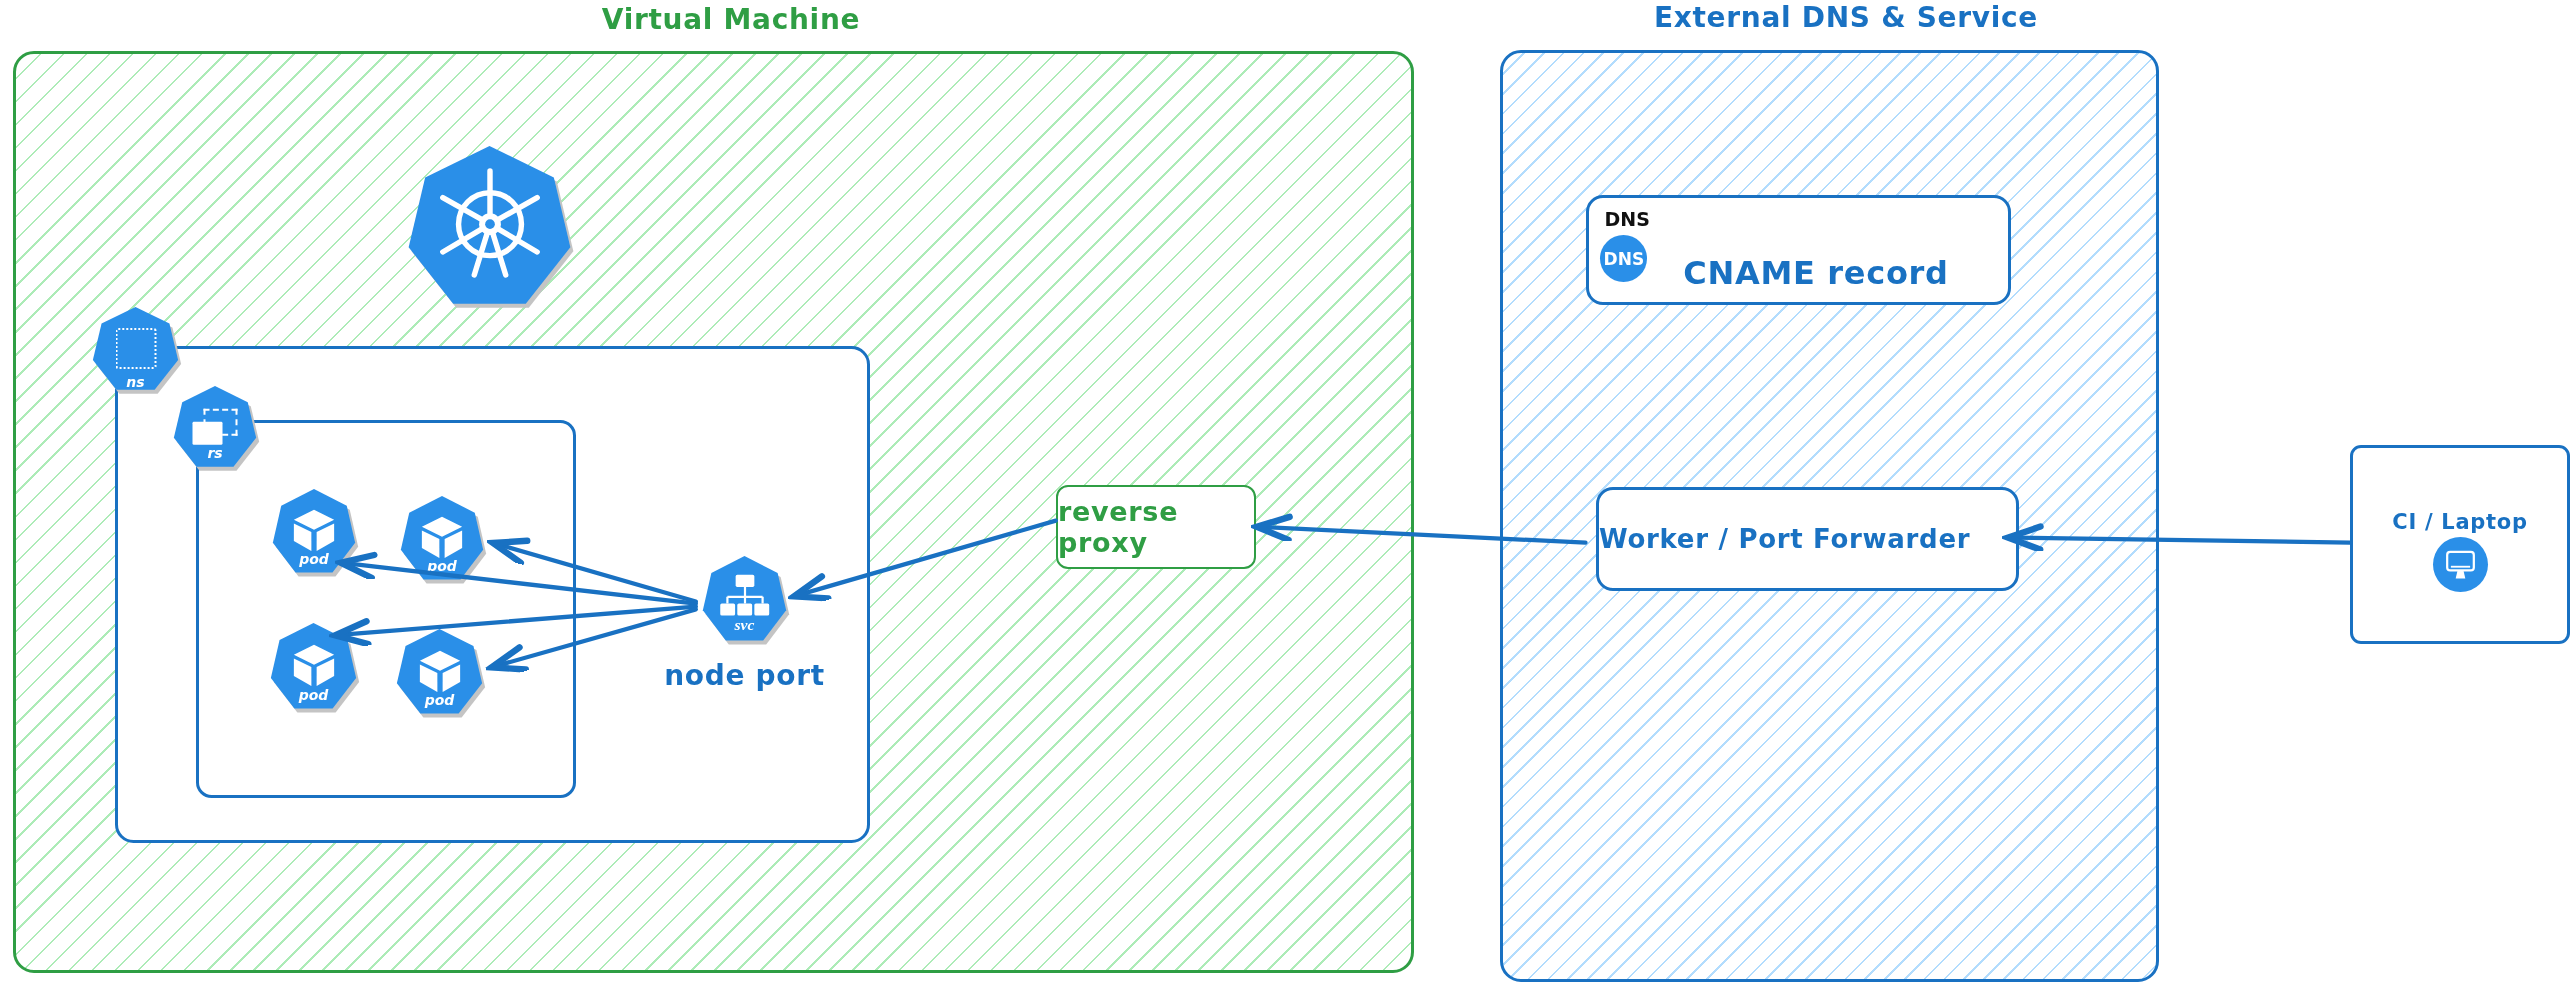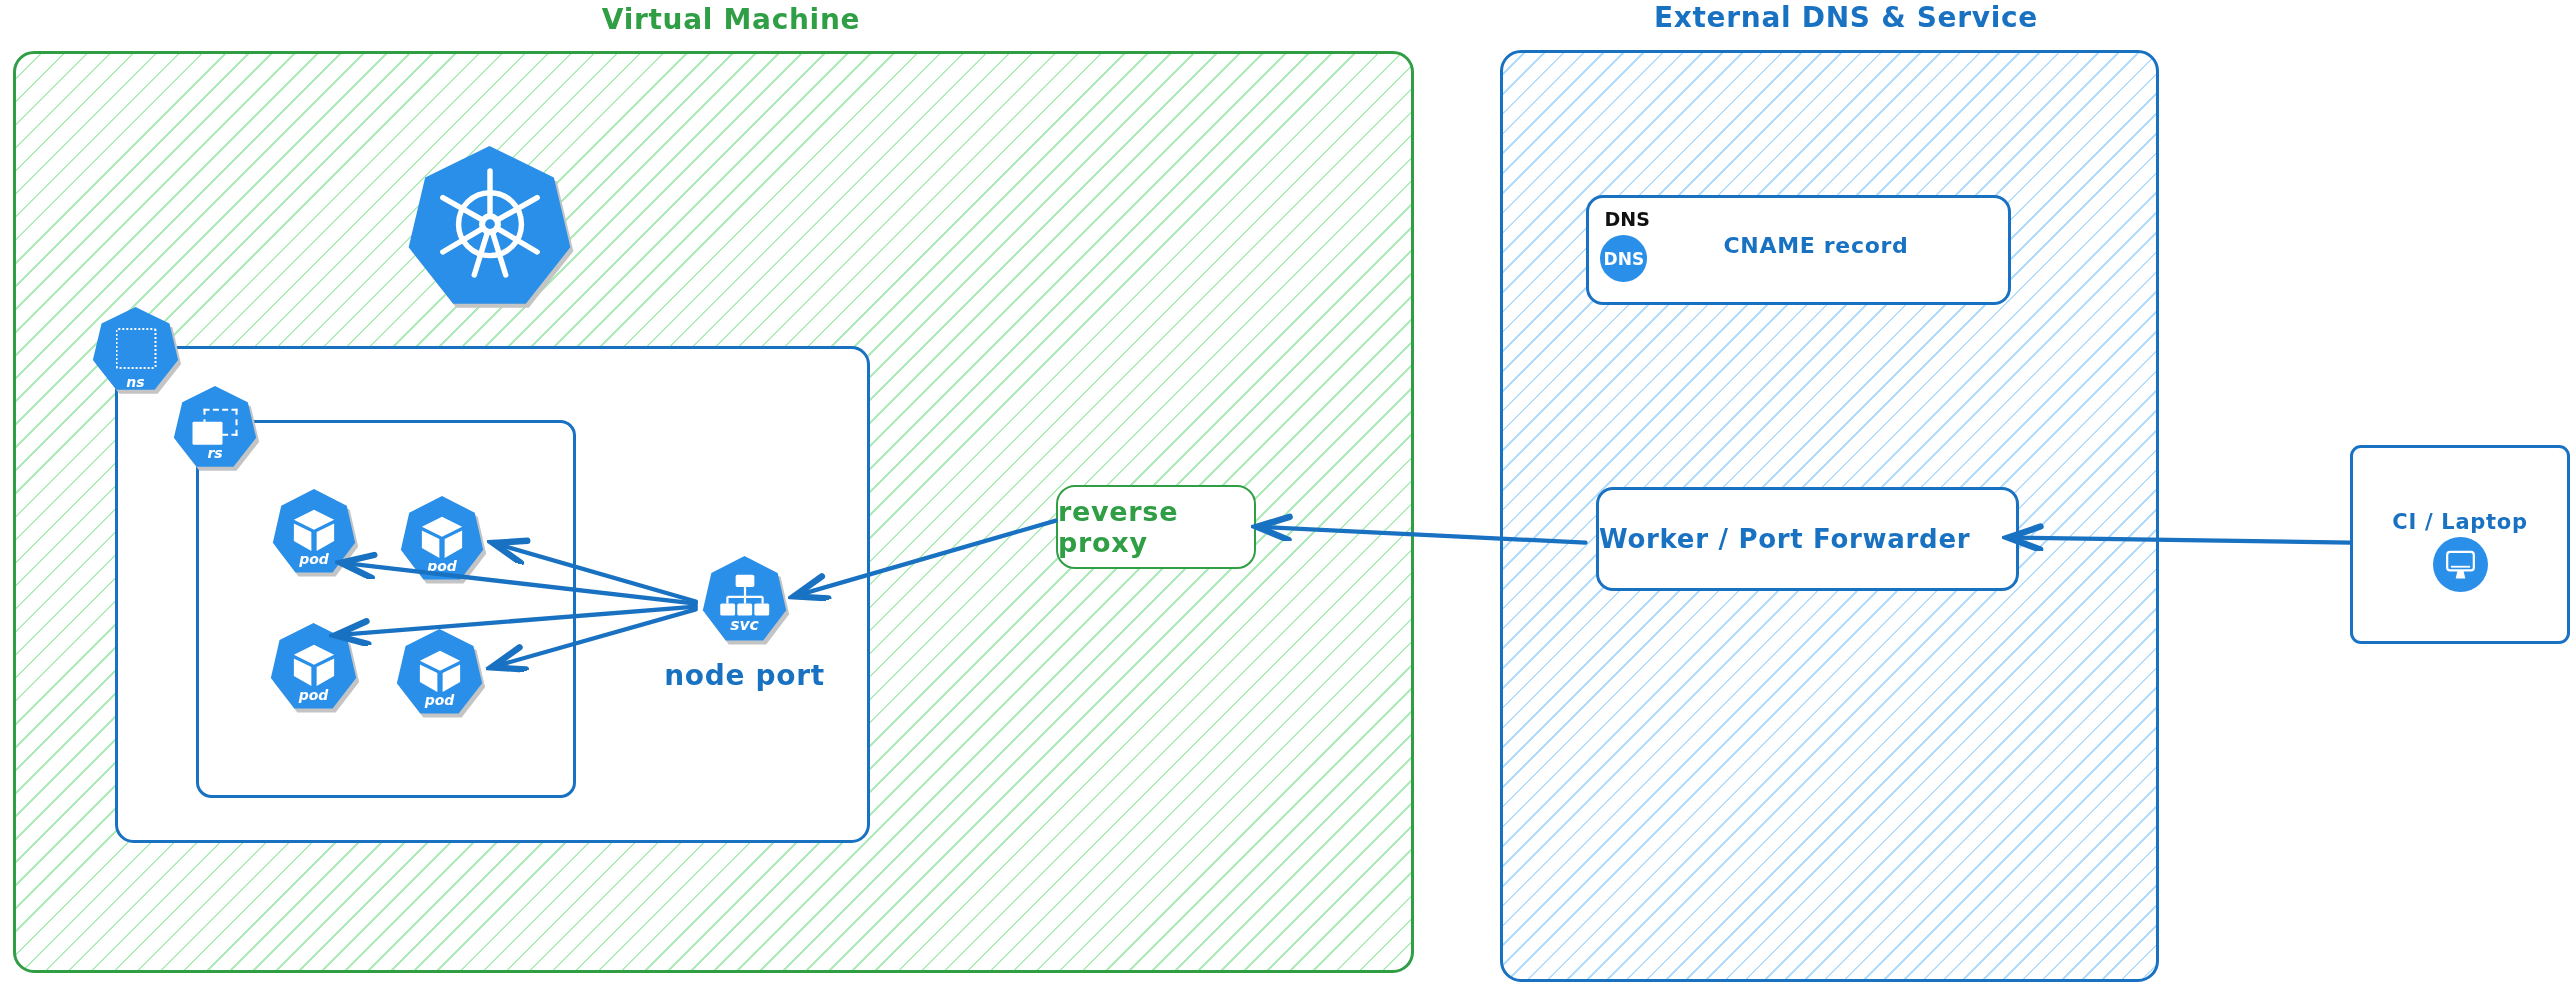--- a/index.html
+++ b/index.html
@@ -37,21 +37,21 @@
 
   .dotted-square{width:37px;height:37px;border:2.8px dotted #fff;border-radius:2.8px;}
   .rs-glyph{position:relative;width:45px;height:36px;}
   .rs-glyph .back{position:absolute;right:0;top:0;width:30px;height:23px;border:2.8px dashed #fff;}
   .rs-glyph .front{position:absolute;left:0;bottom:0;width:30px;height:23px;background:#fff;border-radius:1.4px;}
 
   
   .blue-script{color:#1971c2;font-weight:bold;letter-spacing:0.7px;}
   .green-script{color:#2f9e44;font-weight:bold;letter-spacing:0.7px;}
   .rp-box{left:1056px;top:485px;width:196px;height:80px;background:#fff;
-      border:2.8px solid #2f9e44;border-radius:19px;display:flex;align-items:center;justify-content:center;}
+      border:2.8px solid #2f9e44;border-radius:12px;display:flex;align-items:center;justify-content:center;}
   .dns-circle{width:47px;height:47px;border-radius:50%;background:#2a8fe8;color:#fff;
       display:flex;align-items:center;justify-content:center;font-size:17px;font-weight:bold;}
   .ci-circle{width:55px;height:55px;border-radius:50%;background:#2a8fe8;
       display:flex;align-items:center;justify-content:center;}
 </style>
 </head>
 <body>
 
 <div class="abs group-title green-script" style="left:518px;top:2.8px;width:426px;">Virtual Machine</div>
 <div class="abs vm-box"></div>
@@ -128,21 +128,21 @@
   <div class="hept">
     <svg class="icon-center" width="53" height="53" viewBox="0 0 100 100">
       <path d="M50 12 L88 31 L50 50 L12 31 Z" fill="#fff"></path>
       <path d="M12 38 L45 54 L45 90 L12 71 Z" fill="#fff"></path>
       <path d="M88 38 L55 54 L55 90 L88 71 Z" fill="#fff"></path>
     </svg>
     <div class="badge pod-label">pod</div>
   </div>
 </div>
 
-<div class="abs hept-wrap" style="left:702px;top:556px;width:85px;height:89px;">
+<div class="abs hept-wrap" style="left:702px;top:556px;width:85px;height:89px;font-family:Liberation Serif, serif;">
   <div class="hept">
     <svg class="icon-center" width="55" height="51" viewBox="0 0 100 92">
       <rect x="33" y="4" width="34" height="22" rx="3" fill="#fff"></rect>
       <g stroke="#fff" stroke-width="4" fill="none">
         <line x1="50" y1="26" x2="50" y2="44"></line>
         <line x1="18" y1="44" x2="82" y2="44"></line>
         <line x1="18" y1="44" x2="18" y2="56"></line>
         <line x1="50" y1="44" x2="50" y2="56"></line>
         <line x1="82" y1="44" x2="82" y2="56"></line>
       </g>
@@ -160,21 +160,21 @@
 </div>
 
 <div class="abs group-title blue-script" style="left:1633px;top:1.4px;width:426px;">External DNS &amp; Service</div>
 <div class="abs ext-box"></div>
 
 <div class="abs card" style="left:1586px;top:195px;width:419px;height:104px;">
   <div class="abs" style="left:15.6px;top:10px;color:#111;font-size:19px;font-weight:bold;">DNS</div>
   <div class="abs dns-circle" style="left:11.4px;top:37px;">
     <span>DNS</span>
   </div>
-  <div class="abs blue-script" style="left:85px;top:35px;width:284px;text-align:center;font-size:22px;">CNAME record</div>
+  <div class="abs blue-script" style="left:85px;top:56px;width:284px;text-align:center;font-size:32px;">CNAME record</div>
 </div>
 
 <div class="abs card" style="left:1586px;top:487px;width:417px;height:98px;display:flex;align-items:center;justify-content:flex-start;margin-left:10px;">
   <span class="blue-script" style="font-size:26px;">Worker / Port Forwarder</span>
 </div>
 
 <div class="abs card" style="left:2350px;top:445px;width:214px;height:193px;border-radius:11px;">
   <div class="abs blue-script" style="left:0;top:62px;width:100%;text-align:center;font-size:21px;">CI / Laptop</div>
   <div class="abs ci-circle" style="left:80px;top:89px;">
     <svg width="37" height="37" viewBox="0 0 100 100">

